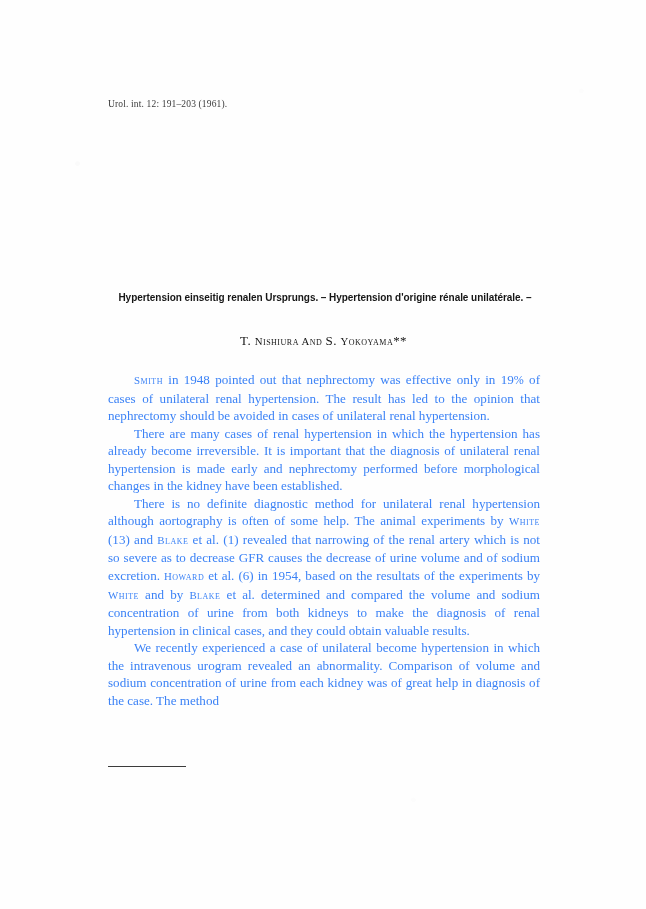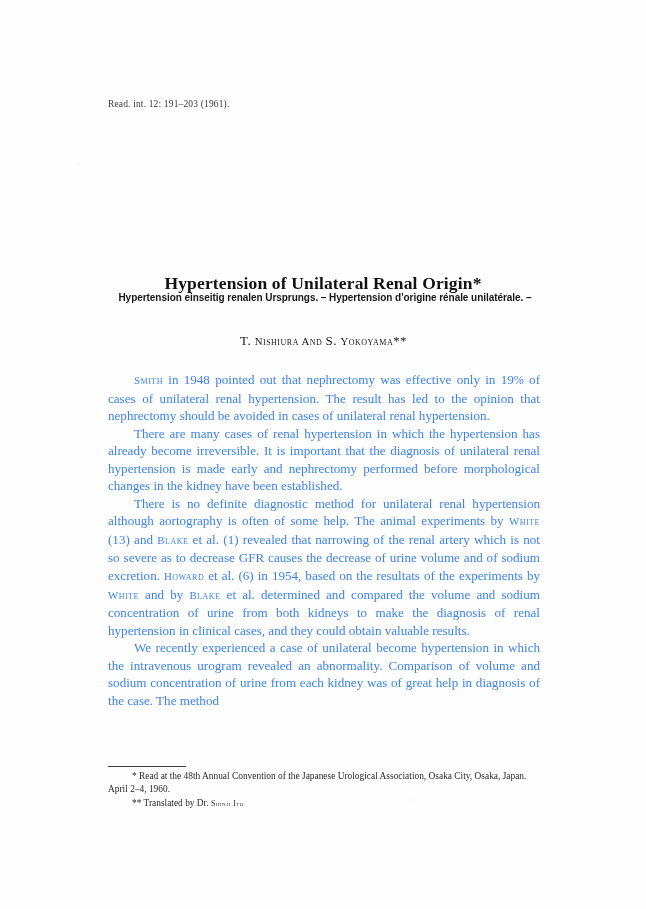--- a/index.html
+++ b/index.html
@@ -146,26 +146,25 @@
     text-indent: 24px;
     margin-top: 2px;
   }
 </style>
 </head>
 <body>
 
 <div id="page">
 
   <div class="journal-ref">
-    <span>Read. int.</span>
+    <span>Urol. int.</span>
     <span class="vol">12</span><span>: 191–203 (1961).</span>
   </div>
 
 
-  <h1 class="title">Hypertension of Unilateral Renal Origin*</h1>
 
   <div class="subtitles">
     <span>Hypertension einseitig renalen Ursprungs. – Hypertension d'origine rénale unilatérale. –</span><br>
   </div>
 
   <div class="authors">
     <span>T. </span><span class="sc" style="font-variant: small-caps;">Nishiura</span><span class="sc" style="font-variant: small-caps;"> And </span><span>S. </span><span class="sc" style="font-variant: small-caps;">Yokoyama</span><span>**</span>
   </div>
 
   <div class="body-text">
@@ -173,18 +172,14 @@
 
     <p>There are many cases of renal hypertension in which the hypertension has already become irreversible. It is important that the diagnosis of unilateral renal hypertension is made early and nephrectomy performed before morphological changes in the kidney have been established.</p>
 
     <p><span>There is no definite diagnostic method for unilateral renal hypertension although aortography is often of some help. The animal experiments by </span><span class="sc" style="font-variant: small-caps;">White</span><span> (13) and </span><span class="sc" style="font-variant: small-caps;">Blake</span><span> et al. (1) revealed that narrowing of the renal artery which is not so severe as to decrease GFR causes the decrease of urine volume and of sodium excretion. </span><span class="sc" style="font-variant: small-caps;">Howard</span><span> et al. (6) in 1954, based on the resultats of the experiments by </span><span class="sc" style="font-variant: small-caps;">White</span><span> and by </span><span class="sc" style="font-variant: small-caps;">Blake</span><span> et al. determined and compared the volume and sodium concentration of urine from both kidneys to make the diagnosis of renal hypertension in clinical cases, and they could obtain valuable results.</span></p>
 
     <p>We recently experienced a case of unilateral become hypertension in which the intravenous urogram revealed an abnormality. Comparison of volume and sodium concentration of urine from each kidney was of great help in diagnosis of the case. The method</p>
   </div>
 
   <div class="footnote-rule"></div>
 
-  <div class="footnotes">
-    <p class="fn-first"><span>*</span><span> Read at the 48th Annual Convention of the Japanese Urological Association, Osaka City, Osaka, Japan. April 2–4, 1960.</span></p>
-    <p class="fn-second"><span>**</span><span> Translated by Dr. </span><span class="sc" style="font-variant: small-caps;">Shinji Ito</span></p>
-  </div>
 
 </div>
 
 </body></html>

